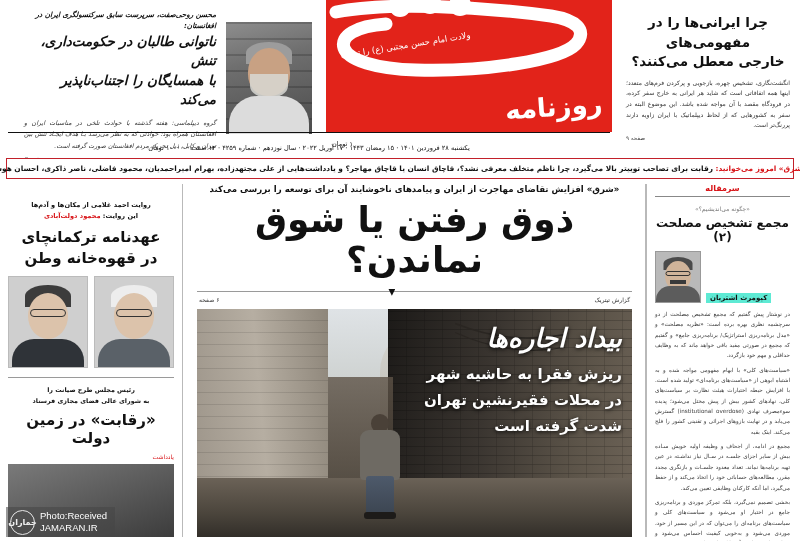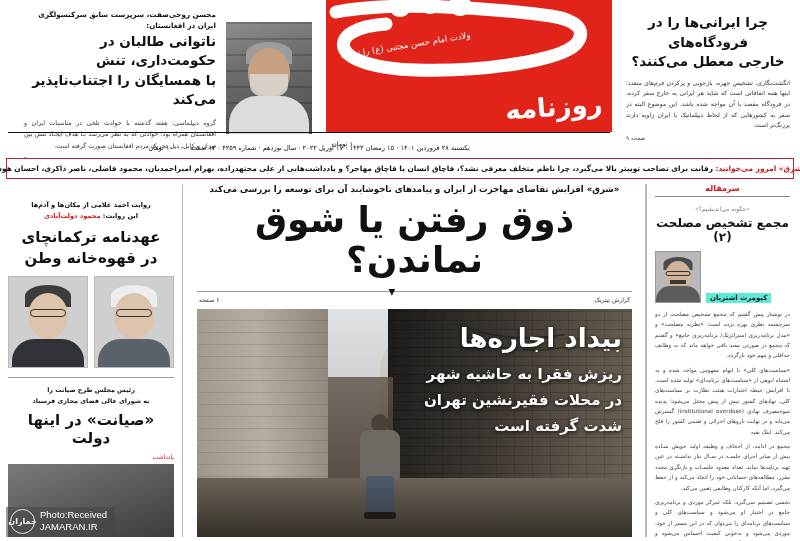--- a/index.html
+++ b/index.html
@@ -23,21 +23,21 @@
 
   
   .logo-wrap { width: 300px; position: relative; }
   .logo-red { position: absolute; right: 8px; top: 0; width: 286px; height: 132px; background: #e2231a; }
   .logo-glyph { position: absolute; right: 0; top: 0; width: 286px; height: 132px; }
   .logo-rooznameh { position: absolute; right: 10px; bottom: 10px; font-size: 26px; color: #fff; font-weight: bold; letter-spacing: -1px; transform: rotate(-4deg); }
   .logo-greet { position: absolute; left: 14px; top: 40px; font-size: 8.5px; color: #fff; transform: rotate(-9deg); white-space: nowrap; }
   .logo-tag { position: absolute; left: 12px; bottom: 4px; font-size: 6.5px; color: #111; }
 
   
-  .top-left-col { width: 320px; padding: 10px 8px 0 24px; }
+  .top-left-col { width: 320px; padding: 10px 8px 0 24px; font-style: italic; }
   .tl-head { font-size: 13.5px; line-height: 1.45; font-weight: bold; color: #111; text-align: right; letter-spacing: -.2px; }
   .tl-body { font-size: 6.3px; line-height: 1.8; color: #333; text-align: justify; margin-top: 7px; }
   .tl-page { font-size: 5.8px; color: #444; margin-top: 5px; text-align: left; }
 
   
   .mh-photo { width: 86px; height: 112px; background: linear-gradient(165deg,#8e8e8e 0%,#6f6f6f 35%,#4c4c4c 100%); position: relative; overflow: hidden; flex: none; margin: 12px 0 0 10px; }
   .mh-photo .face { position: absolute; left: 50%; top: 26px; transform: translateX(-50%); width: 42px; height: 48px; border-radius: 50% 50% 45% 45%; background: #c8a183; }
   .mh-photo .hair { position: absolute; left: 50%; top: 20px; transform: translateX(-50%); width: 46px; height: 22px; border-radius: 50% 50% 0 0; background: #9c9c9c; }
   .mh-photo .beard { position: absolute; left: 50%; top: 52px; transform: translateX(-50%); width: 38px; height: 24px; border-radius: 0 0 50% 50%; background: #d8d8d4; opacity: .85; }
   .mh-photo .body { position: absolute; left: 50%; bottom: 0; transform: translateX(-50%); width: 80px; height: 38px; border-radius: 28px 28px 0 0; background: #dcdcdc; }
@@ -116,21 +116,21 @@
              background: #6e6a63; border-radius: 9px 9px 4px 4px; }
   .pm-person .phead { position: absolute; left: 17px; top: 2px; width: 18px; height: 19px;
              border-radius: 50%; background: #4a4138; }
   .pm-person .plegs { position: absolute; left: 12px; top: 64px; width: 28px; height: 40px;
              background: linear-gradient(180deg,#4e5a6b 0%,#3b4450 100%); border-radius: 3px; }
   .pm-person .pshoe { position: absolute; left: 10px; bottom: -3px; width: 32px; height: 7px;
              background: #1d1b19; border-radius: 3px; }
   .pm-cable { position: absolute; right: 8%; top: 4%; width: 40%; height: 40%; }
 
   .photo-head { position: absolute; right: 10px; top: 14px; font-size: 26px; font-weight: bold; color: #fff;
-                text-shadow: 0 1px 4px rgba(0,0,0,.85); letter-spacing: -.8px; }
+                text-shadow: 0 1px 4px rgba(0,0,0,.85); letter-spacing: -.8px; font-style: italic; }
   .photo-cap { position: absolute; right: 10px; top: 52px; font-size: 15px; font-weight: bold; color: #fff;
                line-height: 1.75; text-shadow: 0 1px 4px rgba(0,0,0,.9); text-align: right; }
 
   
   .col-left { width: 176px; padding: 0 8px 0 2px; display: flex; flex-direction: column; }
   .cl-kicker { font-size: 6.6px; color: #111; text-align: center; line-height: 1.7; font-weight: bold; margin-top: 16px; }
   .cl-kicker .hl { color: #d81317; }
   .cl-head { font-size: 15px; font-weight: bold; color: #111; text-align: center; line-height: 1.35; margin-top: 5px; letter-spacing: -.3px; }
   .cl-photos { display: flex; flex-direction: row-reverse; gap: 6px; margin-top: 8px; }
   .cl-photo { flex: 1; height: 92px; background: #cfcfcf; position: relative; overflow: hidden; border: 1px solid #bbb; }
@@ -141,41 +141,41 @@
   .cl-photo.dark .h { background: #3c3c3c; }
   .cl-photo.dark .b { background: #2f3338; }
   .cl-rule { border-top: 1px solid #9a9a9a; margin: 9px 0 7px; }
   .cl-kicker2 { font-size: 6.4px; color: #111; text-align: center; line-height: 1.7; font-weight: bold; }
   .cl-head2 { font-size: 15px; font-weight: bold; color: #111; text-align: center; margin-top: 4px; letter-spacing: -.3px; }
   .cl-note { font-size: 6px; color: #d81317; text-align: right; margin-top: 6px; }
   .cl-bottom-photo { margin-top: 4px; flex: 1; background: linear-gradient(160deg,#7a7a7a,#3c3c3c); position: relative; overflow: hidden; min-height: 34px; }
 
   
   .watermark { position: absolute; left: 6px; bottom: 4px; height: 30px; display: flex;
-               flex-direction: row-reverse; gap: 5px;
+               flex-direction: row-reverse; align-items: center; gap: 5px;
                background: rgba(70,70,70,.55); padding: 2px 8px 2px 4px; }
   .wm-logo { width: 25px; height: 25px; border-radius: 50%; border: 1.6px solid #e6e6e6;
              display: flex; align-items: center; justify-content: center; flex: none; }
   .wm-logo span { font-size: 8px; color: #f0f0f0; font-weight: bold; }
   .wm-text { direction: ltr; text-align: left; color: #fff; font-size: 9.5px; line-height: 1.25;
              font-family: "Liberation Sans", sans-serif; }
 
   
   .edge-rule { position: absolute; top: 184px; bottom: 4px; right: 154px; border-right: 1px solid #b9b9b9; }
 </style>
 </head>
 <body>
 
 <div class="page">
 
   <div class="masthead">
 
     <div class="top-right-col">
       <div class="tr-head">
-        <span>چرا ایرانی‌ها را در فرودگاه‌های</span><br>
+        <span>چرا ایرانی‌ها را در مفهومی‌های</span><br>
         <span>خارجی معطل می‌کنند؟</span>
       </div>
       <div class="tr-body">انگشت‌نگاری، تشخیص چهره، بازجویی و پرکردن فرم‌های متعدد؛ اینها همه اتفاقاتی است که شاید هر ایرانی به خارج سفر کرده، در فرودگاه مقصد با آن مواجه شده باشد. این موضوع البته در سفر به کشورهایی که از لحاظ دیپلماتیک با ایران زاویه دارند پررنگ‌تر است.</div>
       <div class="tr-page">صفحه ۹</div>
     </div>
 
     <div class="logo-wrap">
       <div class="logo-red">
         <svg class="logo-glyph" viewBox="0 0 286 132">
           <path d="M10 12 C 60 2, 150 6, 225 16 C 250 20, 262 30, 250 44 C 235 60, 160 72, 90 70 C 50 69, 22 60, 18 48 C 14 36, 30 26, 60 24" fill="none" stroke="#ffffff" stroke-width="13" stroke-linecap="round"></path>
@@ -307,21 +307,21 @@
             <div class="f"></div>
             <div class="g"></div>
             <div class="b"></div>
         </div>
       </div>
       <div class="cl-rule"></div>
       <div class="cl-kicker2">
         <span>رئیس مجلس طرح صیانت را</span><br>
         <span>به شورای عالی فضای مجازی فرستاد</span>
       </div>
-      <div class="cl-head2">«صیانت» در اینها دولت</div>
+      <div class="cl-head2">«رقابت» در زمین دولت</div>
       <div class="cl-note">یادداشت</div>
       <div class="cl-bottom-photo"></div>
     </div>
   </div>
 
   <div class="edge-rule"></div>
 
   <div class="watermark">
     <div class="wm-logo">
       <span>جماران</span>

